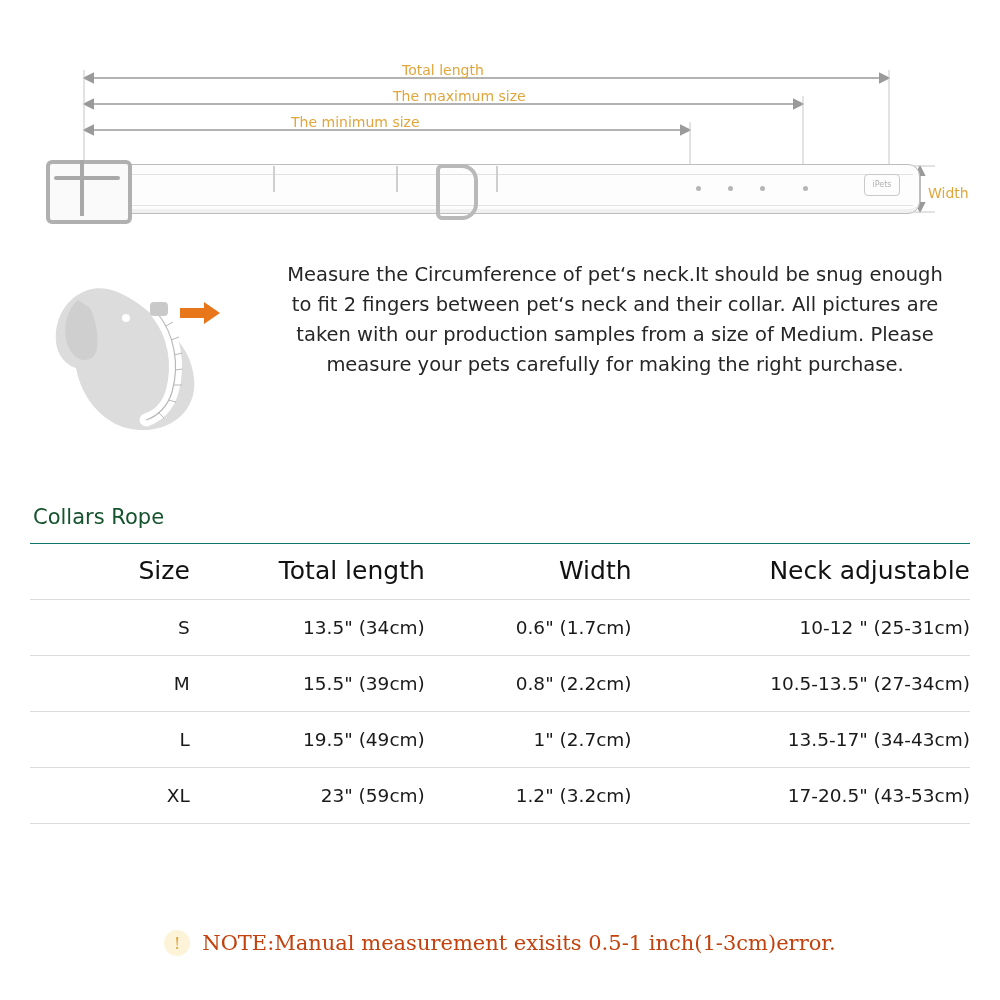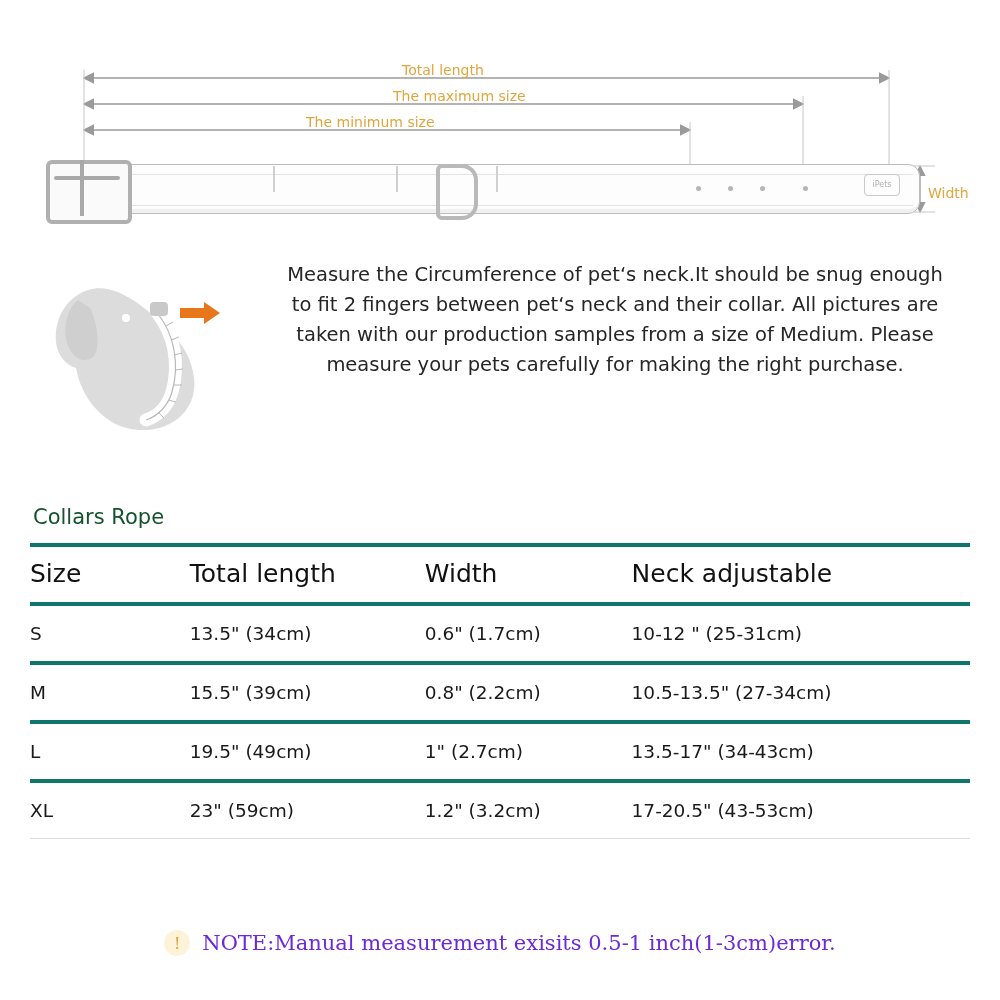--- a/index.html
+++ b/index.html
@@ -28,21 +28,21 @@
   }
   .dim-label {
     position: absolute;
     color: #e0a63c;
     font-size: 14px;
     font-family: "DejaVu Sans", sans-serif;
     white-space: nowrap;
   }
   .dim-label.total { left: 402px; top: 62px; }
   .dim-label.max   { left: 393px; top: 88px; }
-  .dim-label.min   { left: 306px; top: 114px; text-align: right; }
+  .dim-label.min   { left: 291px; top: 114px; text-align: right; }
   .dim-label.width { left: 928px; top: 185px; }
 
   svg.arrows {
     position: absolute;
     left: 0; top: 0;
     width: 1000px; height: 250px;
   }
 
   
   .collar-wrap {
@@ -177,22 +177,22 @@
   table.size-table {
     position: absolute;
     left: 30px;
     top: 543px;
     width: 940px;
     border-collapse: collapse;
     font-family: "DejaVu Sans", sans-serif;
   }
   table.size-table th,
   table.size-table td {
-    text-align: left;
-    border-top: 4px solid #0f766e;
+    text-align: right;
+    border-top: 1px solid #0f766e;
     border-bottom: 1px solid #dcdcdc;
   }
   table.size-table thead th {
     font-size: 25px;
     font-weight: normal;
     padding: 12px 0 14px;
     color: #111;
   }
   table.size-table tbody td {
     font-size: 18.5px;
@@ -221,21 +221,21 @@
     background: #fdf3d8;
     color: #e0a63c;
     font-size: 17px;
     line-height: 26px;
     text-align: center;
     margin-right: 12px;
     font-family: "DejaVu Serif", serif;
   }
   .note-text {
     font-size: 21px;
-    color: #6d28d9;
+    color: #c2410c;
     font-family: "DejaVu Serif", serif;
   }
 </style>
 </head>
 <body>
 
 <div class="page">
 
   <div class="diagram">
 

